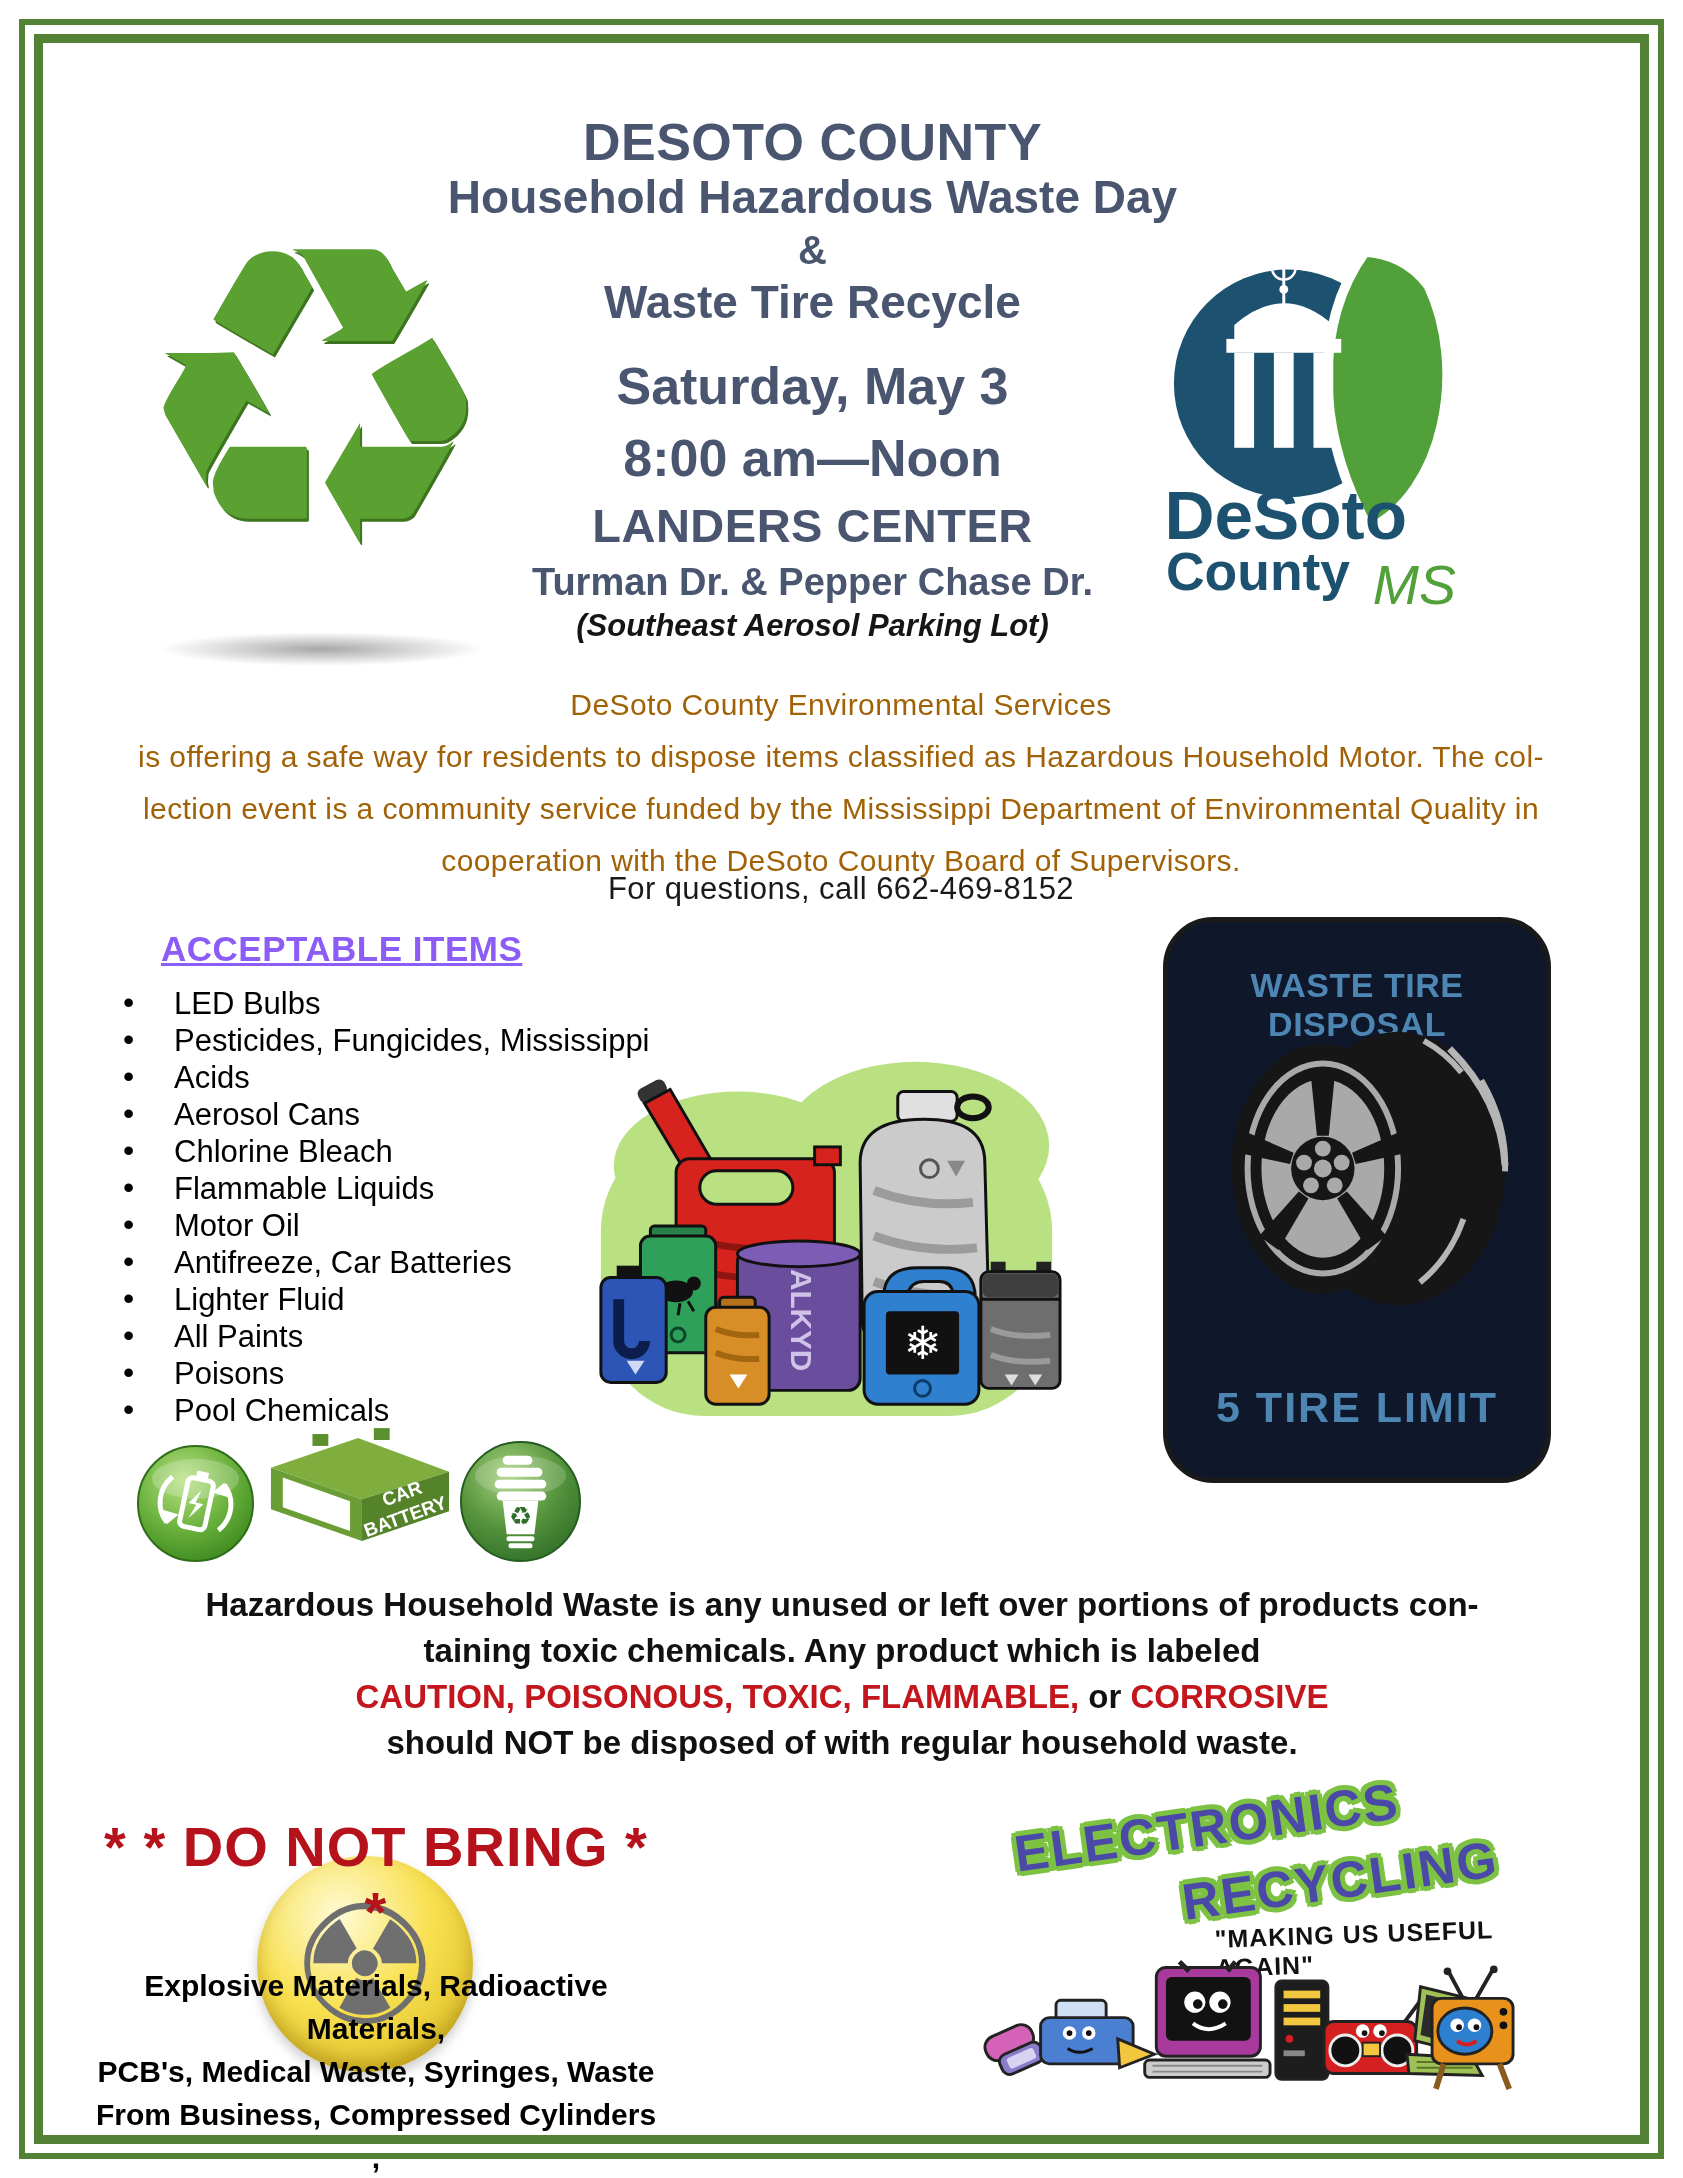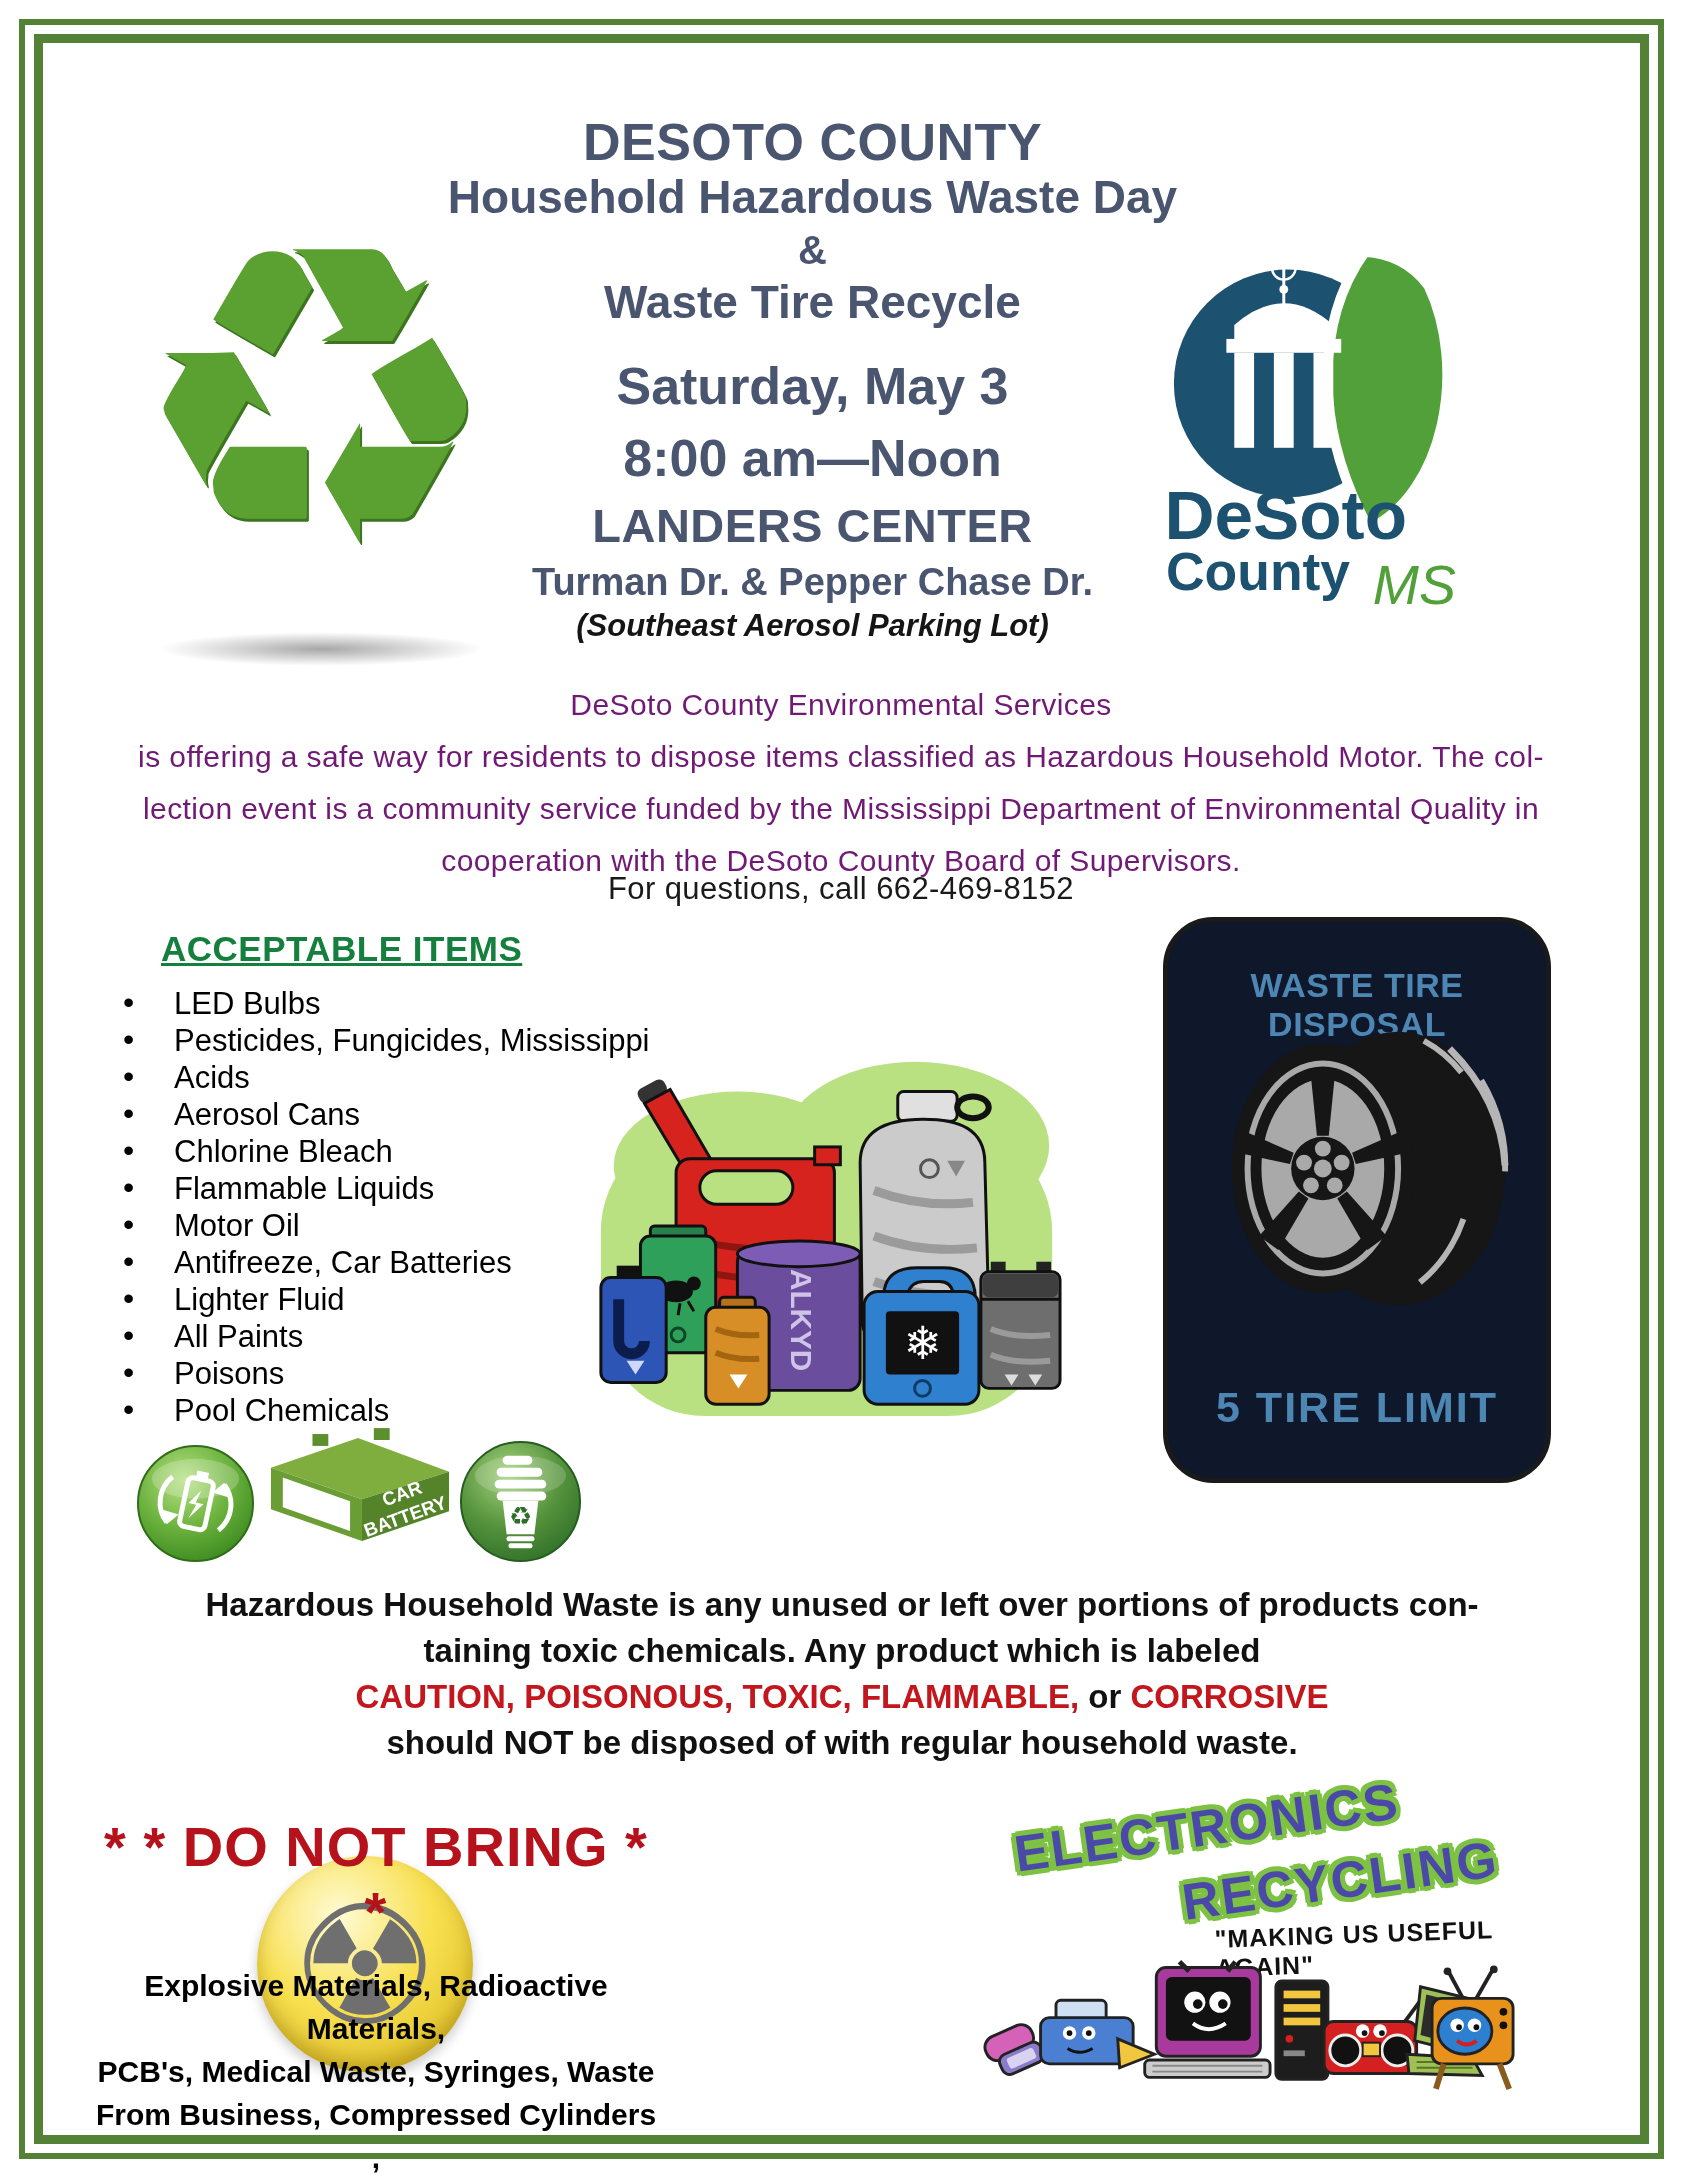--- a/index.html
+++ b/index.html
@@ -24,27 +24,27 @@
   .recycle-glyph{position:absolute;left:117px;top:190px;width:396px;text-align:center;
                  font-family:"DejaVu Sans",sans-serif;font-size:416px;line-height:1;
                  color:#5aa131;text-shadow:2px 3px 0 #3c7420;}
   .recycle-shadow{position:absolute;left:158px;top:632px;width:327px;height:34px;border-radius:50%;
                   background:radial-gradient(ellipse at center,rgba(80,80,80,.5),rgba(255,255,255,0) 70%);}
 
   .desoto-logo{position:absolute;left:1139px;top:230px;}
 
   
   .intro{position:absolute;left:69px;top:679px;width:1544px;text-align:center;
-         font-size:30px;color:#701a75;line-height:52px;letter-spacing:0.4px;}
+         font-size:30px;color:#a16207;line-height:52px;letter-spacing:0.4px;}
   .questions{position:absolute;left:69px;top:871px;width:1544px;text-align:center;
              font-size:31px;color:#1a1a1a;letter-spacing:0.4px;}
 
   
   .acceptable{position:absolute;left:117px;top:929px;width:574px;}
-  .acc-heading{font-size:35px;font-weight:bold;text-decoration:underline;color:#15803d;
+  .acc-heading{font-size:35px;font-weight:bold;text-decoration:underline;color:#8b5cf6;
                margin-left:44px;letter-spacing:0.5px;}
   ul.acc-list{margin:16px 0 0 0;padding:0;list-style:none;}
   .acc-list li{position:relative;padding-left:57px;font-size:31px;line-height:37px;color:#000;}
   .acc-list li::before{content:"•";position:absolute;left:6px;top:-1px;font-size:32px;}
 
   .products-svg{position:absolute;left:589px;top:1042px;}
 
   
   .tire-box{position:absolute;left:1163px;top:917px;width:388px;height:566px;
             border:5px solid #1a1a1a;border-radius:50px;background:#0f172a;box-sizing:border-box;}

